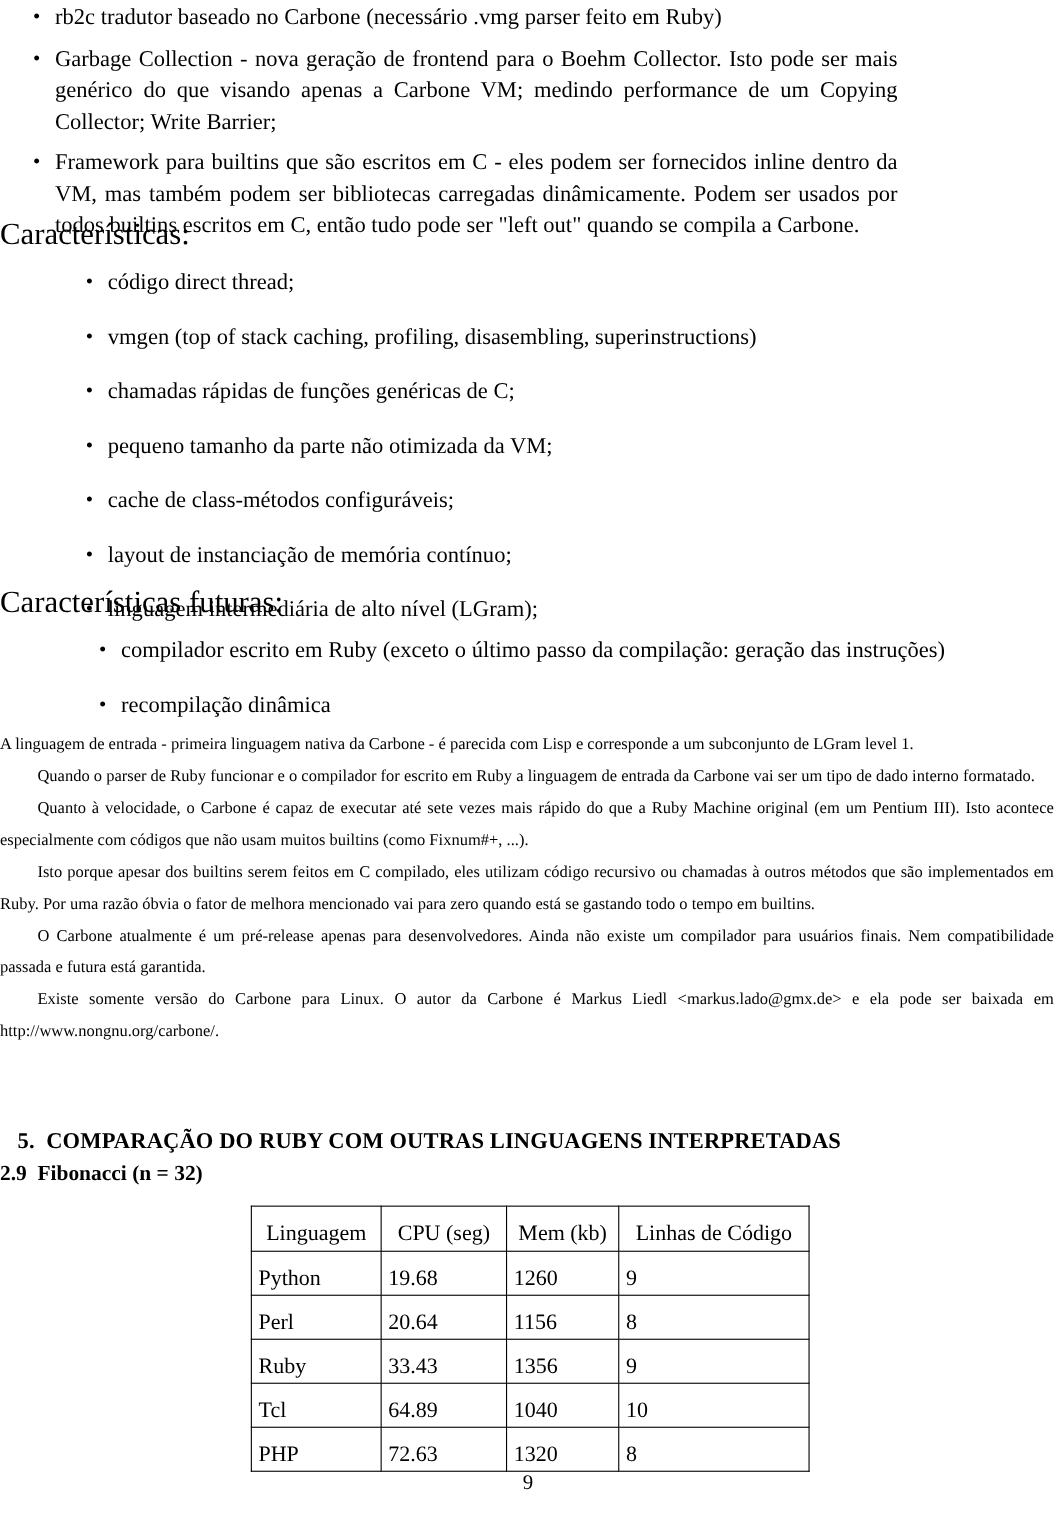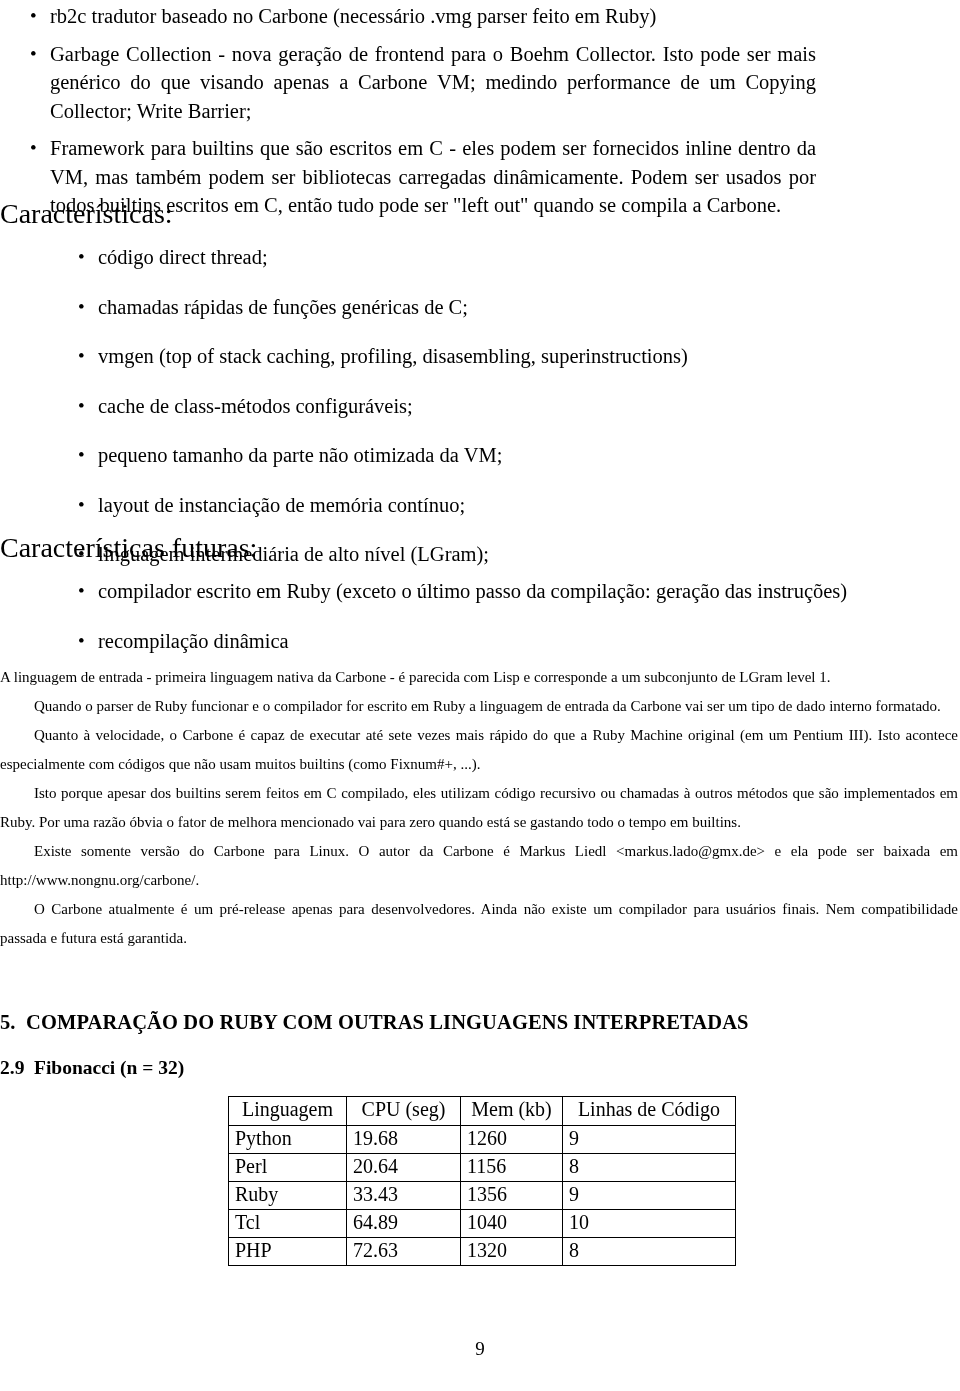--- a/index.html
+++ b/index.html
@@ -67,56 +67,56 @@
     text-align: justify;
     margin: 0;
     text-indent: 0;
   }
   .para.indent { text-indent: 34px; }
 
   
   .h-sec {
     font-size: 20.5px;
     font-weight: bold;
-    margin: 0;
+    margin: 16px;
     letter-spacing: 0.1px;
   }
   .h-sec .num { display: inline-block; min-width: 26px; }
 
   .h-sub {
     font-size: 19.5px;
     font-weight: bold;
     margin: 0;
   }
   .h-sub .num { display: inline-block; min-width: 34px; }
 
   
   .abs { position: absolute; }
   #lbl-carac      { left: 0;   top: 200px;  width: 500px; }
   #list-carac     { left: 0;   top: 243px;  width: 700px; }
   #lbl-carac-fut  { left: 0;   top: 534px;  width: 500px; }
-  #list-carac-fut { left: 0;   top: 577px;  width: 860px; }
+  #list-carac-fut { left: 12px;   top: 577px;  width: 860px; }
   #block-paras    { left: 0;   top: 663px;  width: 958px; }
   #h-comparacao   { left: 0;   top: 1011px; width: 900px; }
   #h-fibonacci    { left: 0;   top: 1057px; width: 500px; }
   #tbl-wrap       { left: 228px; top: 1096px; }
   #page-number    { left: 0;   top: 1338px; width: 960px; text-align: center;
                     font-size: 19px; }
 
   
   table.data {
     border-collapse: collapse;
     font-size: 20px;
     line-height: 22px;
     table-layout: fixed;
   }
   table.data th,
   table.data td {
     border: 1.6px solid #000000;
-    padding: 1px 6px 4px 6px;
+    padding: 13px 6px 4px 6px;
     font-weight: normal;
     white-space: nowrap;
     height: 23px;
     box-sizing: border-box;
   }
   table.data thead th { padding-bottom: 5px; }
   table.data col.c0 { width: 118px; }
   table.data col.c1 { width: 114px; }
   table.data col.c2 { width: 102px; }
   table.data col.c3 { width: 173px; }
@@ -138,30 +138,30 @@
     </li>
   </ul>
 
   <div class="lead abs" id="lbl-carac">Características:</div>
 
   <ul class="blist spaced abs" id="list-carac">
     <li>
       <span>código direct thread;</span>
     </li>
     <li>
+      <span>vmgen (top of stack caching, profiling, disasembling, superinstructions)</span>
+    </li>
+    <li>
       <span>chamadas rápidas de funções genéricas de C;</span>
     </li>
     <li>
-      <span>vmgen (top of stack caching, profiling, disasembling, superinstructions)</span>
+      <span>pequeno tamanho da parte não otimizada da VM;</span>
     </li>
     <li>
       <span>cache de class-métodos configuráveis;</span>
-    </li>
-    <li>
-      <span>pequeno tamanho da parte não otimizada da VM;</span>
     </li>
     <li>
       <span>layout de instanciação de memória contínuo;</span>
     </li>
     <li>
       <span>linguagem intermediária de alto nível (LGram);</span>
     </li>
   </ul>
 
   <div class="lead abs" id="lbl-carac-fut">Características futuras:</div>
@@ -173,22 +173,22 @@
     <li>
       <span>recompilação dinâmica</span>
     </li>
   </ul>
 
   <div class="abs" id="block-paras">
     <p class="para">A linguagem de entrada - primeira linguagem nativa da Carbone - é parecida com Lisp e corresponde a um subconjunto de LGram level 1.</p>
     <p class="para indent">Quando o parser de Ruby funcionar e o compilador for escrito em Ruby a linguagem de entrada da Carbone vai ser um tipo de dado interno formatado.</p>
     <p class="para indent">Quanto à velocidade, o Carbone é capaz de executar até sete vezes mais rápido do que a Ruby Machine original (em um Pentium III). Isto acontece especialmente com códigos que não usam muitos builtins (como Fixnum#+, ...).</p>
     <p class="para indent">Isto porque apesar dos builtins serem feitos em C compilado, eles utilizam código recursivo ou chamadas à outros métodos que são implementados em Ruby. Por uma razão óbvia o fator de melhora mencionado vai para zero quando está se gastando todo o tempo em builtins.</p>
+    <p class="para indent">O Carbone atualmente é um pré-release apenas para desenvolvedores.  Ainda não existe um compilador para usuários finais. Nem compatibilidade passada e futura está garantida.</p>
     <p class="para indent">Existe somente versão do Carbone para Linux. O autor da Carbone é Markus Liedl &lt;markus.lado@gmx.de&gt; e ela pode ser baixada em http://www.nongnu.org/carbone/.</p>
-    <p class="para indent">O Carbone atualmente é um pré-release apenas para desenvolvedores.  Ainda não existe um compilador para usuários finais. Nem compatibilidade passada e futura está garantida.</p>
   </div>
 
   <div class="h-sec abs" id="h-comparacao">
     <span class="num">5.</span><span>COMPARAÇÃO DO RUBY COM OUTRAS LINGUAGENS INTERPRETADAS</span>
   </div>
 
   <div class="h-sub abs" id="h-fibonacci">
     <span class="num">2.9</span><span>Fibonacci (n = 32)</span>
   </div>
 

